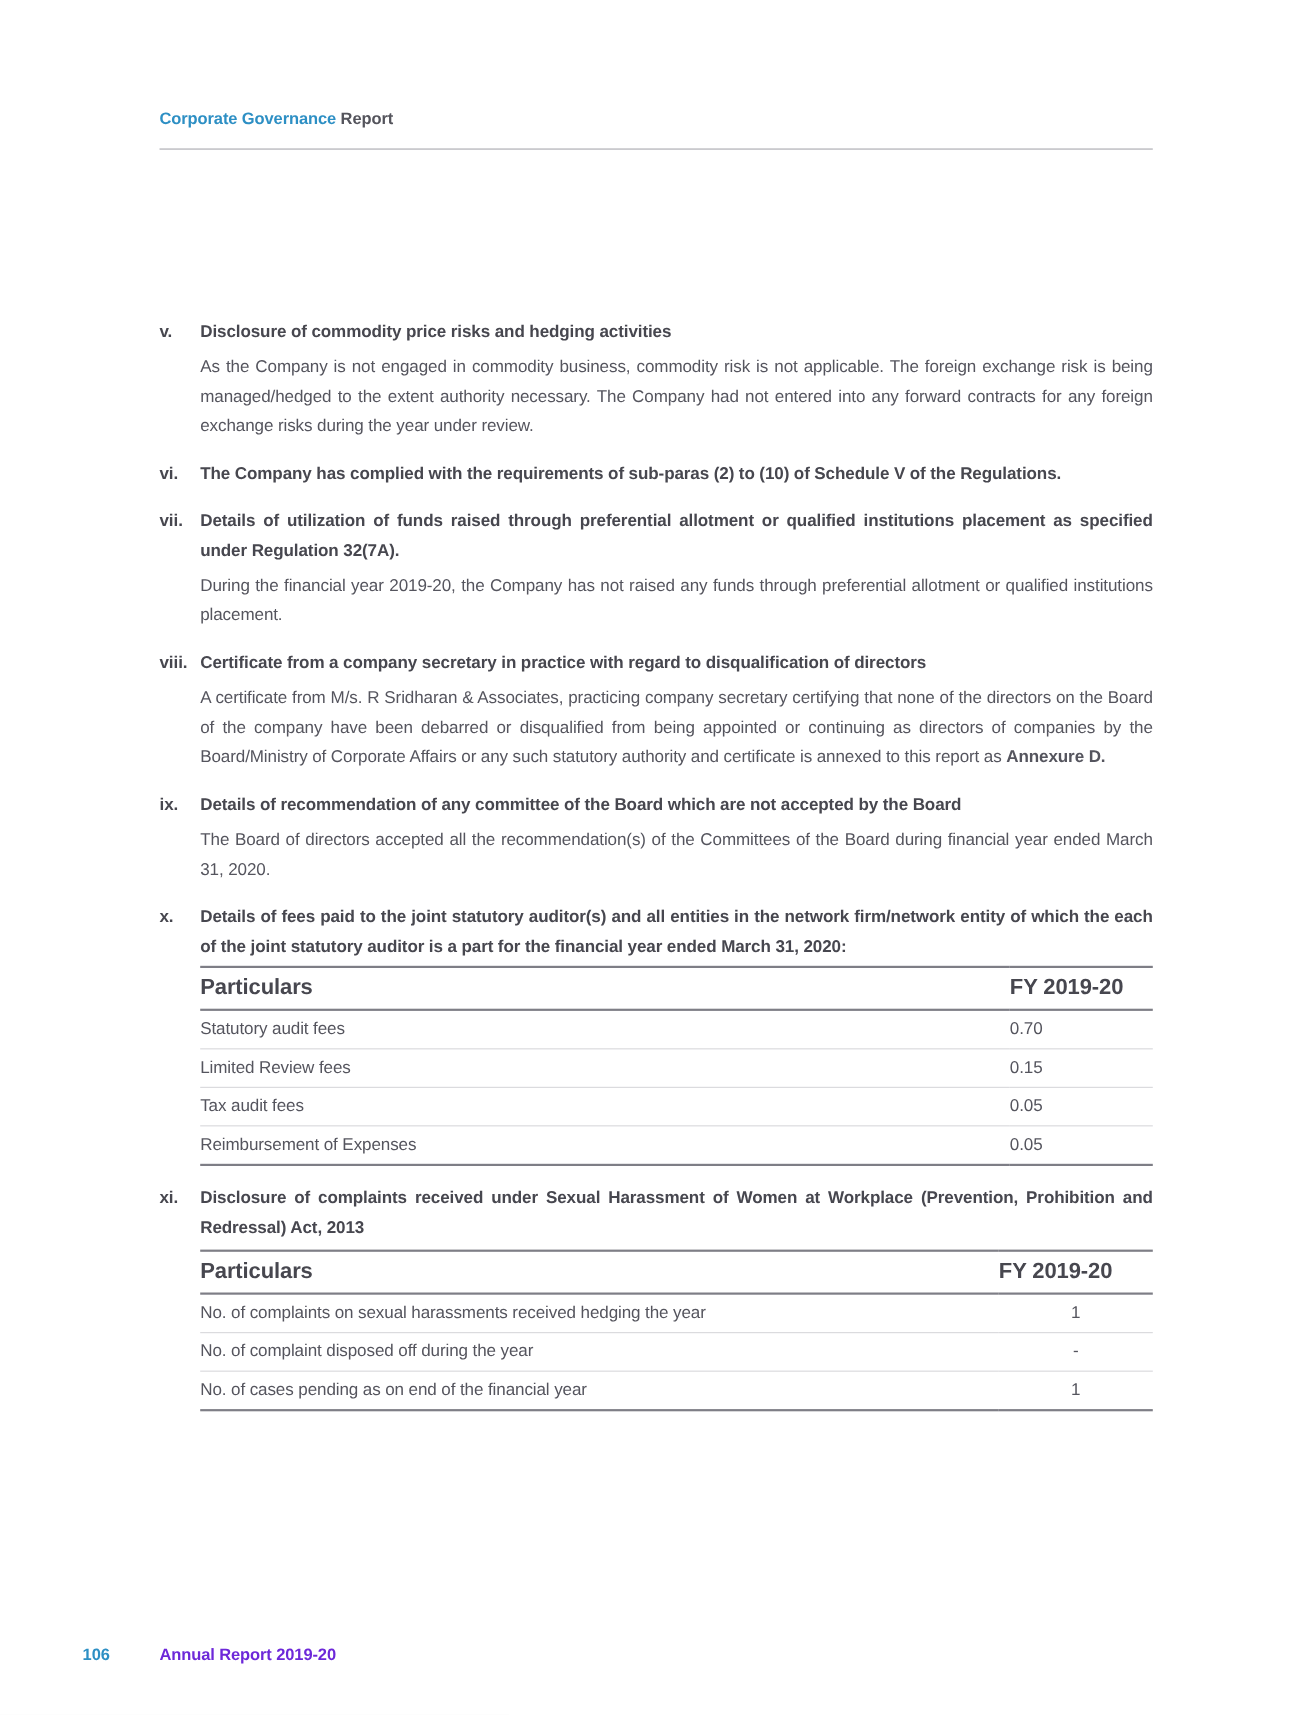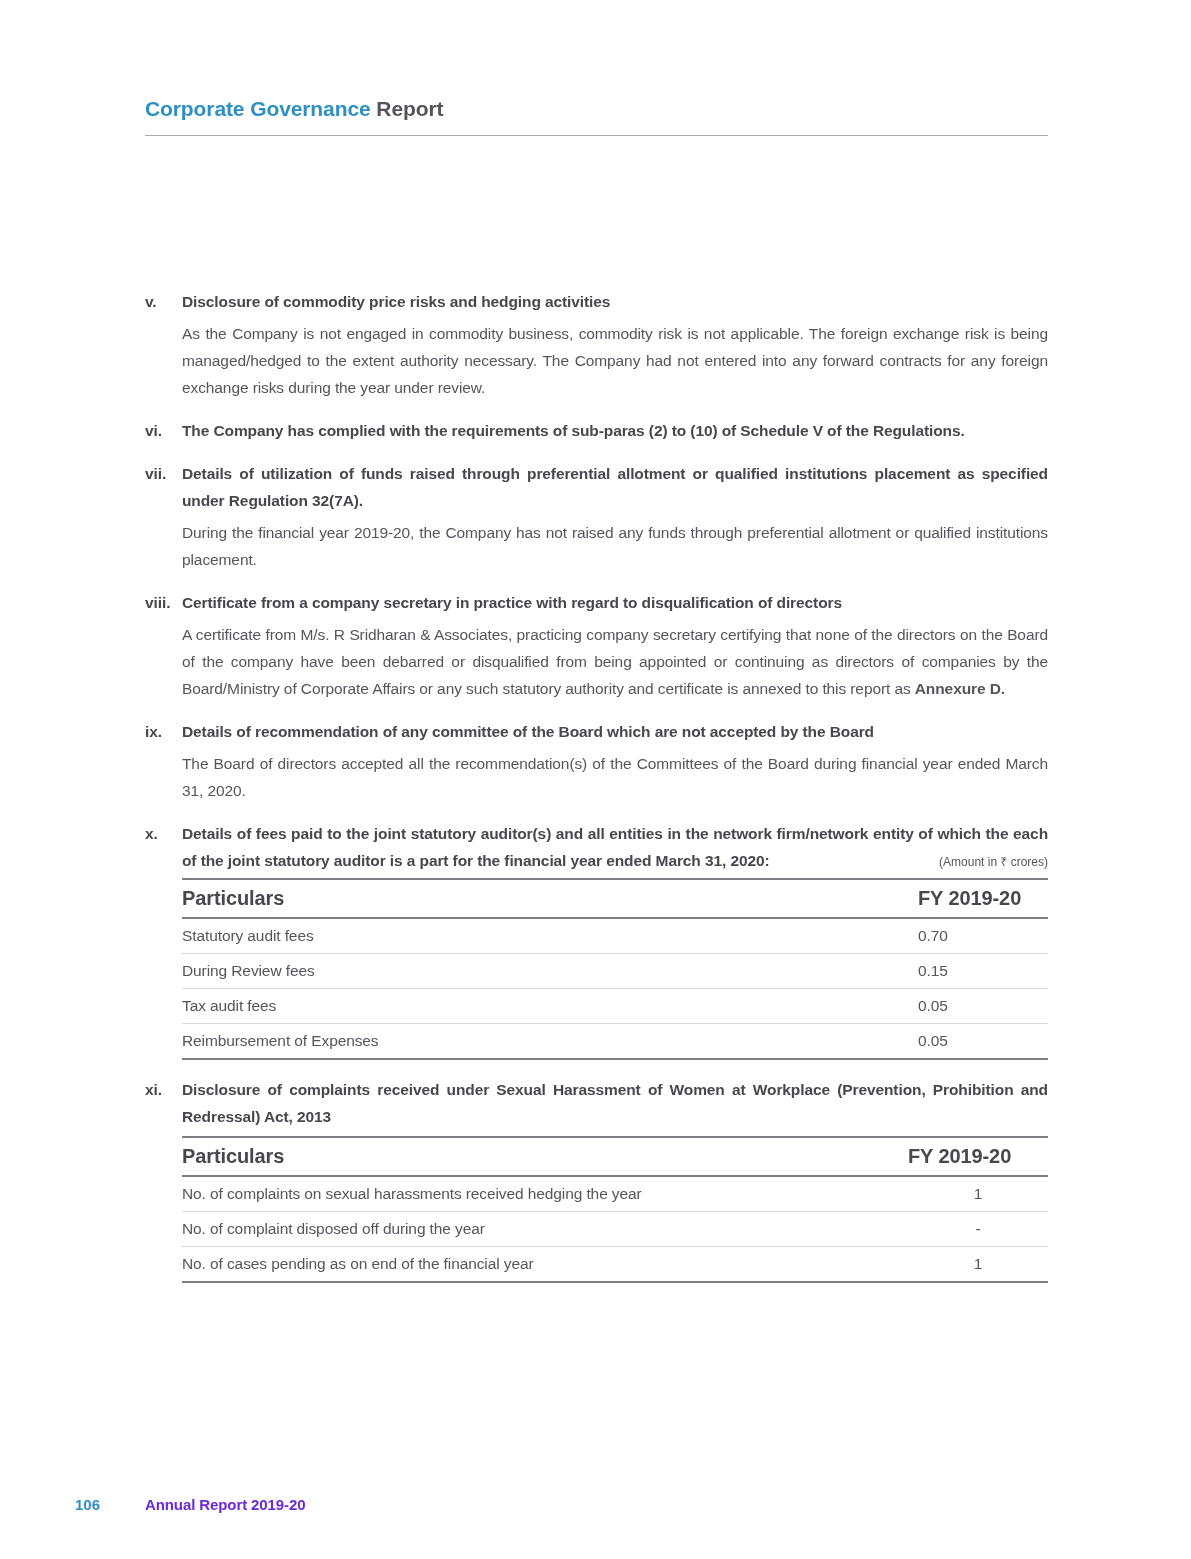--- a/index.html
+++ b/index.html
@@ -13,21 +13,21 @@
     margin: 0 auto;
   }
   
   .doc-header {
     position: absolute;
     top: 98px;
     left: 145px;
     width: 903px;
   }
   .doc-title {
-    font-size: 21px;
+    font-size: 15px;
     font-weight: 700;
     letter-spacing: -0.1px;
     line-height: 22px;
   }
   .title-primary { color: #2d8fc4; }
   .title-secondary { color: #54545c; }
   .header-rule {
     margin-top: 15px;
     border-bottom: 1.5px solid #a8a8ae;
   }
@@ -177,35 +177,34 @@
       <div class="sec-body">
         <h3 class="sec-heading">Details of recommendation of any committee of the Board which are not accepted by the Board</h3>
         <p class="sec-para">The Board of directors accepted all the recommendation(s) of the Committees of the Board during financial year ended March 31, 2020.</p>
       </div>
     </div>
 
     <div class="section">
       <div class="sec-num">x.</div>
       <div class="sec-body">
         <h3 class="sec-heading">Details of fees paid to the joint statutory auditor(s) and all entities in the network firm/network entity of which the each of the joint statutory auditor is a part for the financial year ended March 31, 2020:</h3>
-        <div class="amount-note">(Amount in ₹ crores)</div>
         <table class="data-table tbl-fees">
           <thead>
             <tr>
               <th>Particulars</th>
               <th class="col-right">FY 2019-20</th>
             </tr>
           </thead>
           <tbody>
             <tr>
               <td>Statutory audit fees</td>
               <td class="col-right">0.70</td>
             </tr>
             <tr>
-              <td>During Review fees</td>
+              <td>Limited Review fees</td>
               <td class="col-right">0.15</td>
             </tr>
             <tr>
               <td>Tax audit fees</td>
               <td class="col-right">0.05</td>
             </tr>
             <tr>
               <td>Reimbursement of Expenses</td>
               <td class="col-right">0.05</td>
             </tr>

